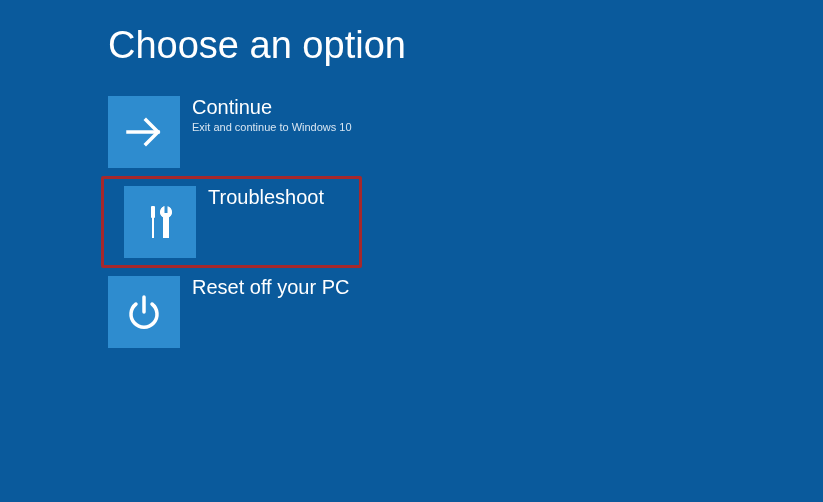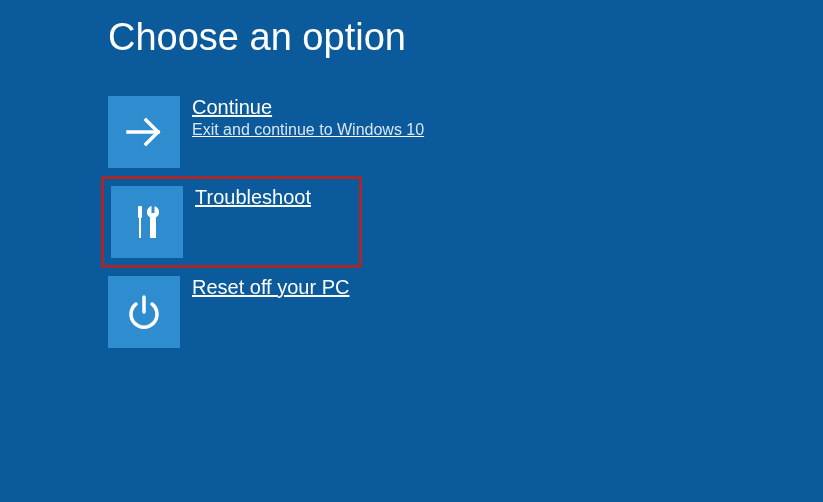--- a/index.html
+++ b/index.html
@@ -14,33 +14,32 @@
       font-family: "Segoe UI Light", "Segoe UI", Arial, sans-serif;
       color: #ffffff;
       overflow: hidden;
       position: relative;
     }
     .page-title {
       font-size: 38px;
       font-weight: 300;
       position: absolute;
       left: 108px;
-      top: 16px;
+      top: 24px;
     }
     .options-list {
       position: absolute;
       left: 108px;
       top: 96px;
     }
     .option {
       display: flex;
       align-items: flex-start;
       margin-bottom: 18px;
       cursor: pointer;
-      text-decoration: underline;
     }
     .option-inner {
       display: flex;
       align-items: flex-start;
       padding: 0;
     }
     .tile {
       width: 72px;
       height: 72px;
       background-color: #2e8ccf;
@@ -57,36 +56,36 @@
       margin-left: 12px;
       padding-top: 0px;
     }
     .option-title {
       font-size: 20px;
       font-weight: 300;
       line-height: 1.1;
       margin-bottom: 2px;
     }
     .option-subtitle {
-      font-size: 16px;
+      font-size: 11px;
       font-weight: 400;
       color: #d8e6f2;
       line-height: 1.3;
     }
     .highlight {
       border: 3px solid #a6282c;
       padding: 7px 4px;
       margin-left: -7px;
       margin-top: -10px;
       margin-bottom: 8px;
       width: 261px;
       border-radius: 2px;
     }
     .highlight .option-inner {
-      margin-left: 3px;
+      margin-left: 16px;
     }
   </style>
 </head>
 <body>
 
 <h1 class="page-title">Choose an option</h1>
 
 <div class="options-list">
 
   <div class="option">

